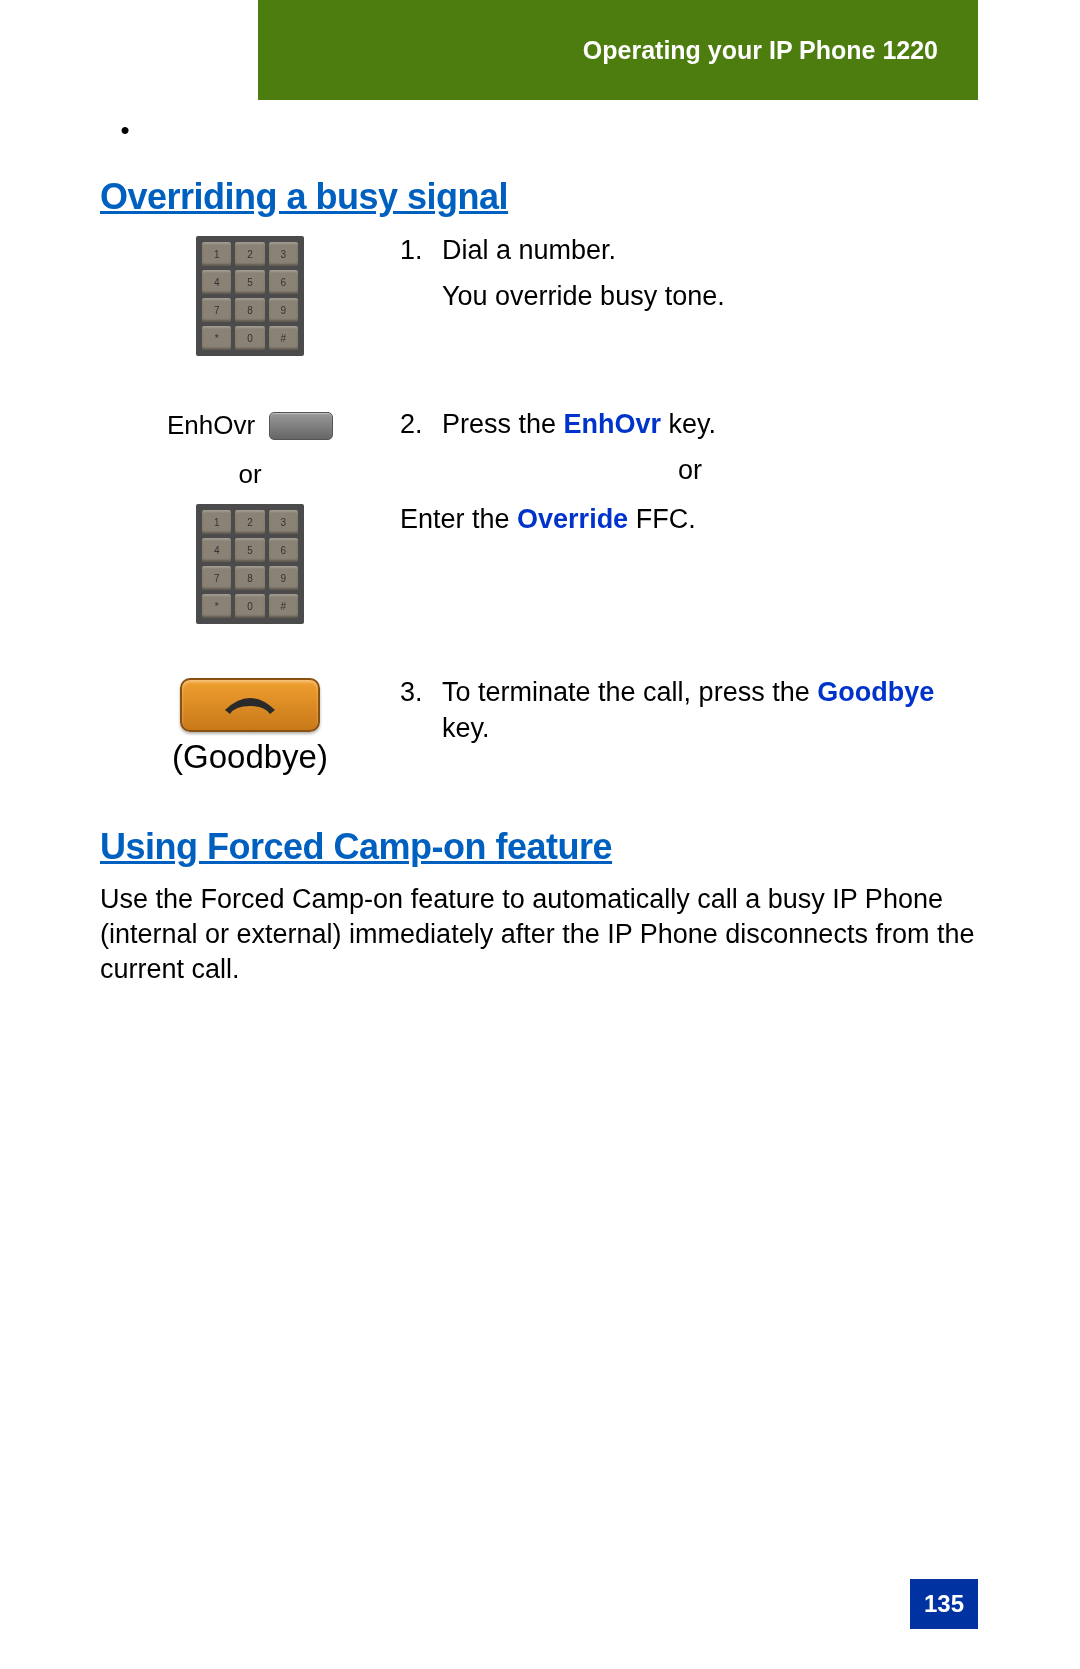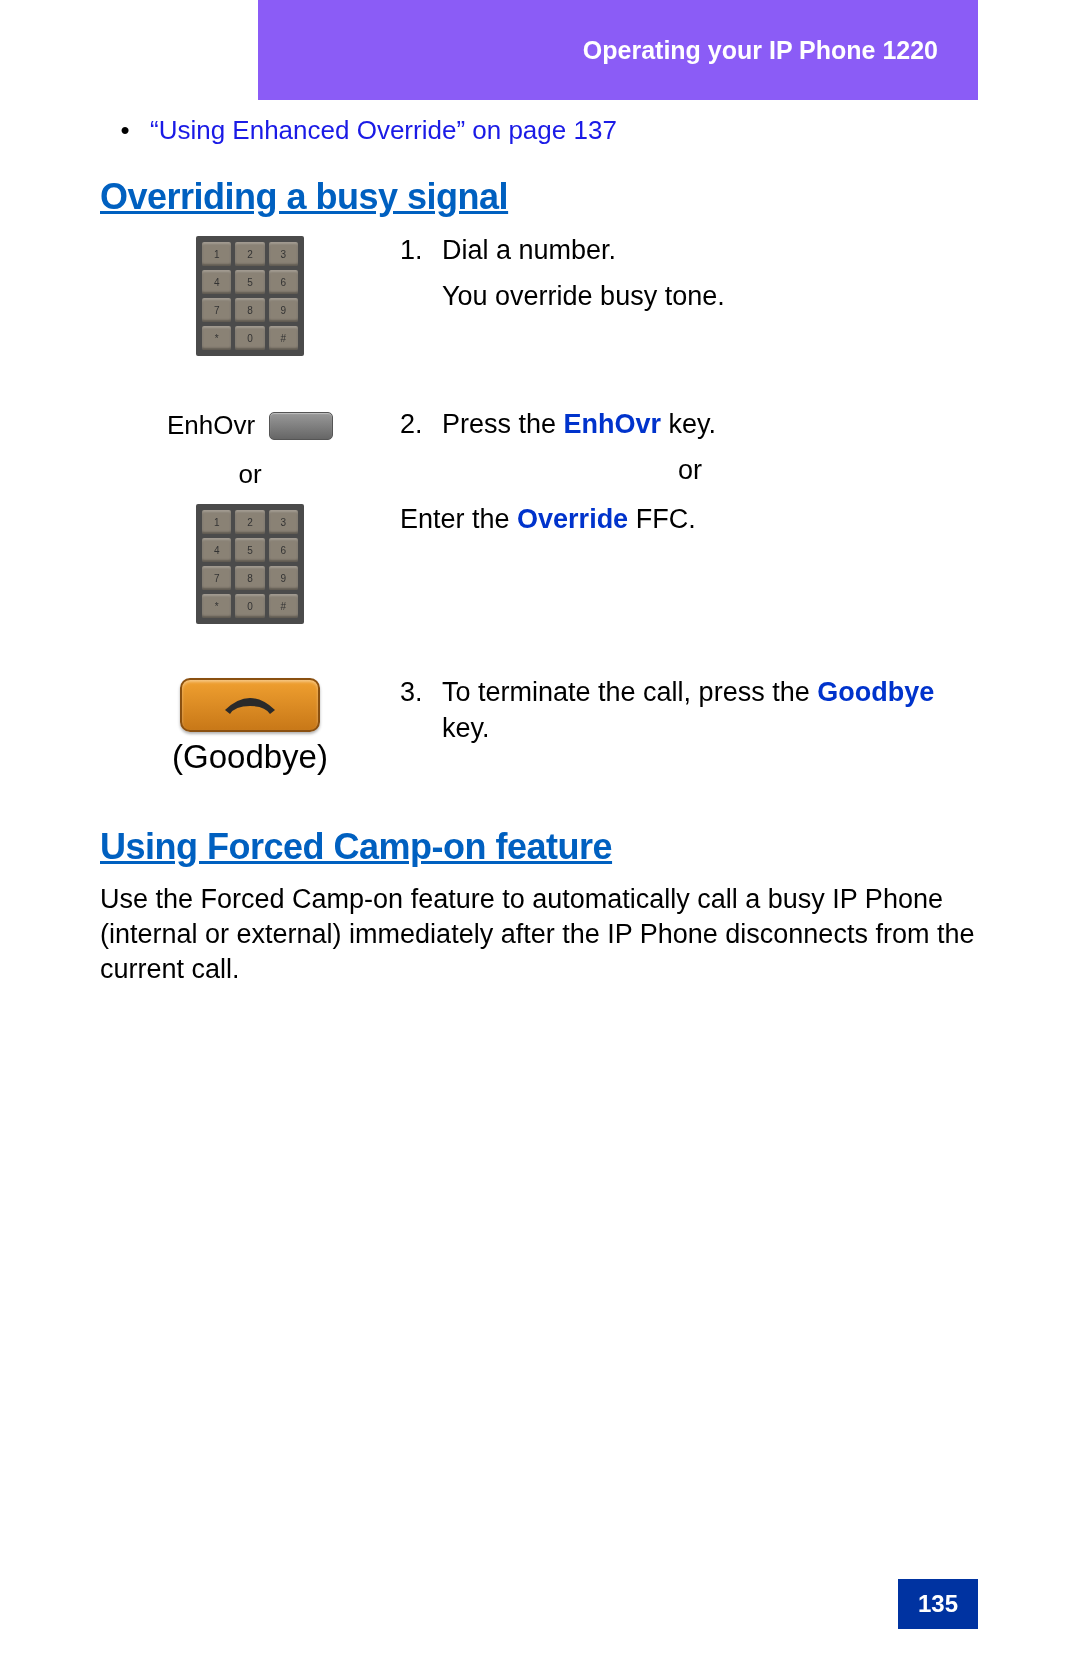--- a/index.html
+++ b/index.html
@@ -10,21 +10,21 @@
     font-family: Arial, Helvetica, sans-serif;
     color: #000;
     position: relative;
   }
   .header-bar {
     position: absolute;
     top: 0;
     left: 258px;
     width: 720px;
     height: 100px;
-    background: #8b5cf6;
+    background: #4d7c0f;
     display: flex;
     align-items: center;
     justify-content: flex-end;
     padding-right: 40px;
   }
   .header-text {
     color: #fff;
     font-weight: bold;
     font-size: 25px;
   }
@@ -132,21 +132,21 @@
     width: 60px;
     height: 26px;
     position: relative;
   }
   .handset-icon svg { width: 100%; height: 100%; }
   .goodbye-label { font-size: 33px; margin-top: 6px; }
   .page-num-box {
     position: absolute;
     bottom: 40px;
     right: 102px;
-    width: 80px;
+    width: 68px;
     height: 50px;
     background: #0033a1;
     color: #fff;
     font-weight: bold;
     font-size: 24px;
     display: flex;
     align-items: center;
     justify-content: center;
   }
   .para-after { margin-top: 14px; }
@@ -155,21 +155,20 @@
 <body>
 
 <div class="header-bar">
   <span class="header-text">Operating your IP Phone 1220</span>
 </div>
 
 <div class="content">
 
   <div class="bullet-row">
     <span class="bullet-dot">•</span>
-    <span class="link-text">“Using Enhanced Override” on page 137</span>
   </div>
 
   <h2 class="section">Overriding a busy signal</h2>
 
   <div class="step-row">
     <div class="step-icon-col">
       <div class="keypad">
         <div class="kp-key">1</div>
         <div class="kp-key">2</div>
         <div class="kp-key">3</div>

